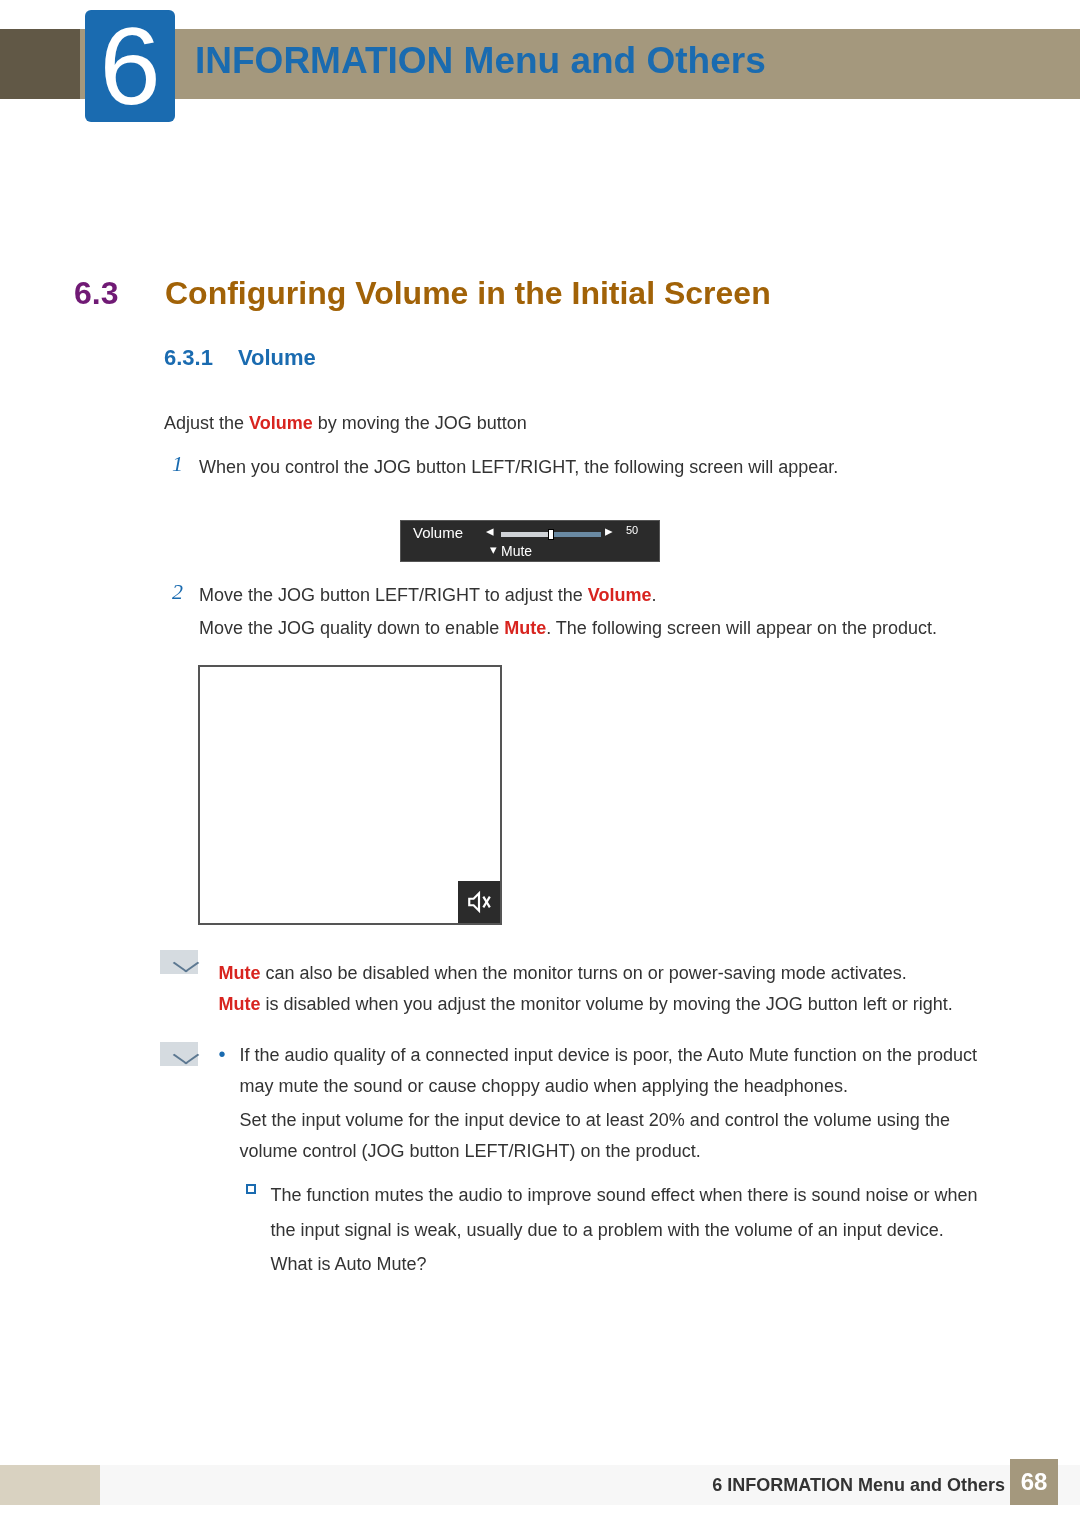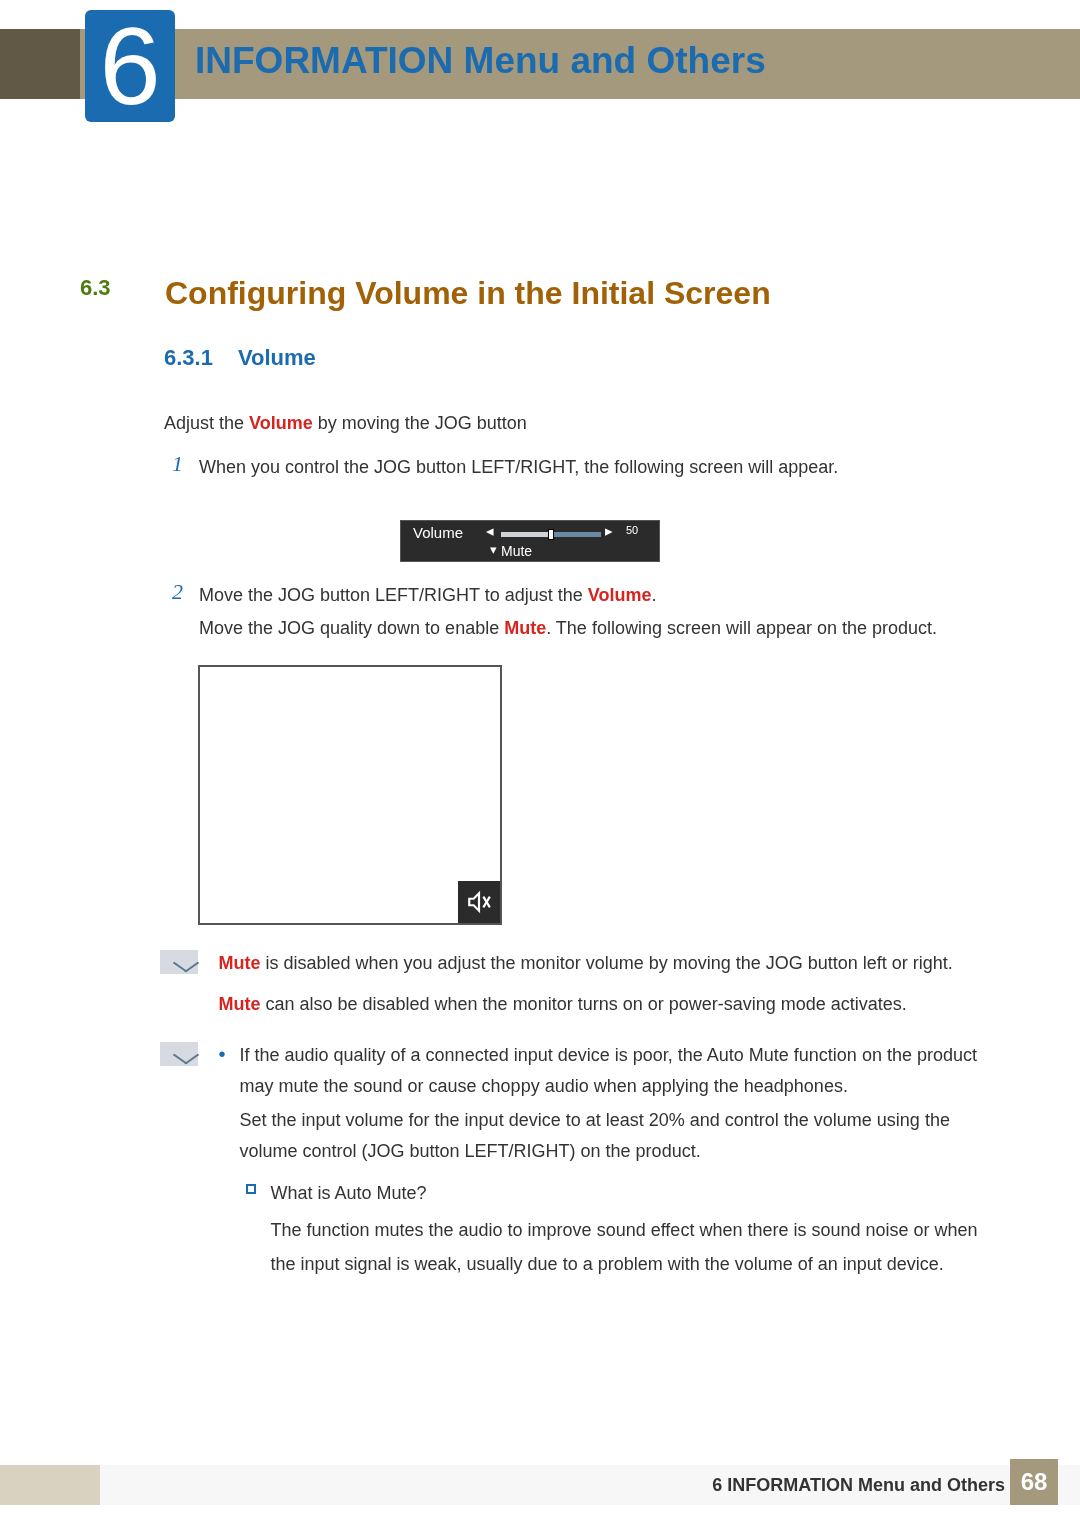--- a/index.html
+++ b/index.html
@@ -40,23 +40,23 @@
   }
   .chapter-title {
     position: absolute;
     top: 40px; left: 195px;
     color: #1a6bb0;
     font-size: 37px;
     font-weight: bold;
   }
   .sec-num {
     position: absolute;
-    top: 275px; left: 80px;
-    color: #4d7c0f;
-    font-size: 22px;
+    top: 275px; left: 74px;
+    color: #701a75;
+    font-size: 32px;
     font-weight: bold;
   }
   .sec-title {
     position: absolute;
     top: 275px; left: 165px;
     color: #a16207;
     font-size: 32px;
     font-weight: bold;
   }
   .subsec-num {
@@ -265,40 +265,40 @@
       <path d="M3 9v6h4l5 5V4L7 9H3z"></path>
       <line x1="16" y1="7" x2="22" y2="17"></line>
       <line x1="22" y1="7" x2="16" y2="17"></line>
     </svg>
   </div>
 </div>
 
 <div class="note-block1">
   <span class="note-icon"></span>
   <div class="note-body">
+    <div style="margin-top:10px;"><span class="bold-red">Mute</span><span> can also be disabled when the monitor turns on or power-saving mode activates.</span></div>
     <div><span class="bold-red">Mute</span><span> is disabled when you adjust the monitor volume by moving the JOG button left or right.</span></div>
-    <div style="margin-top:10px;"><span class="bold-red">Mute</span><span> can also be disabled when the monitor turns on or power-saving mode activates.</span></div>
   </div>
 </div>
 
 <div class="note-block2">
   <span class="note-icon"></span>
   <div class="note-body">
     <div class="bullet-row">
       <span class="bullet-dot">•</span>
       <div class="bullet-text">
         <div>If the audio quality of a connected input device is poor, the Auto Mute function on the product may mute the sound or cause choppy audio when applying the headphones.</div>
         <div style="margin-top:4px;">Set the input volume for the input device to at least 20% and control the volume using the volume control (JOG button LEFT/RIGHT) on the product.</div>
       </div>
     </div>
     <div class="sub-bullet-row">
       <span class="sub-square"></span>
       <div class="sub-text">
+        <div style="margin-top:2px;">The function mutes the audio to improve sound effect when there is sound noise or when the input signal is weak, usually due to a problem with the volume of an input device.</div>
         <div>What is Auto Mute?</div>
-        <div style="margin-top:2px;">The function mutes the audio to improve sound effect when there is sound noise or when the input signal is weak, usually due to a problem with the volume of an input device.</div>
       </div>
     </div>
   </div>
 </div>
 
 <div class="footer-band"></div>
 <div class="footer-left-stripe"></div>
 <div class="footer-text">
   <span class="footer-chap">6</span>
   <span>INFORMATION Menu and Others</span>

